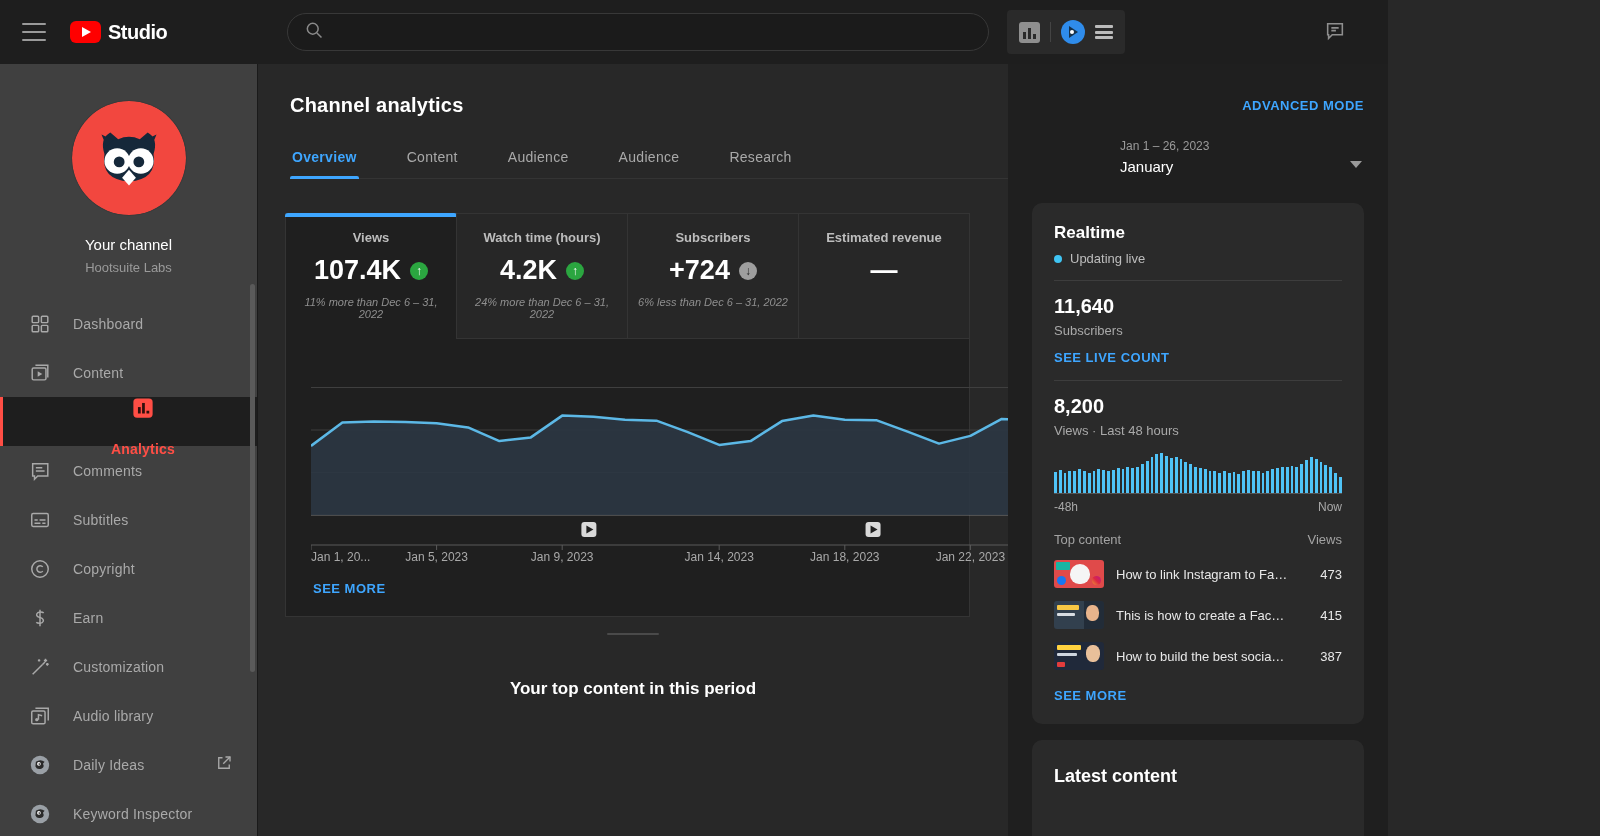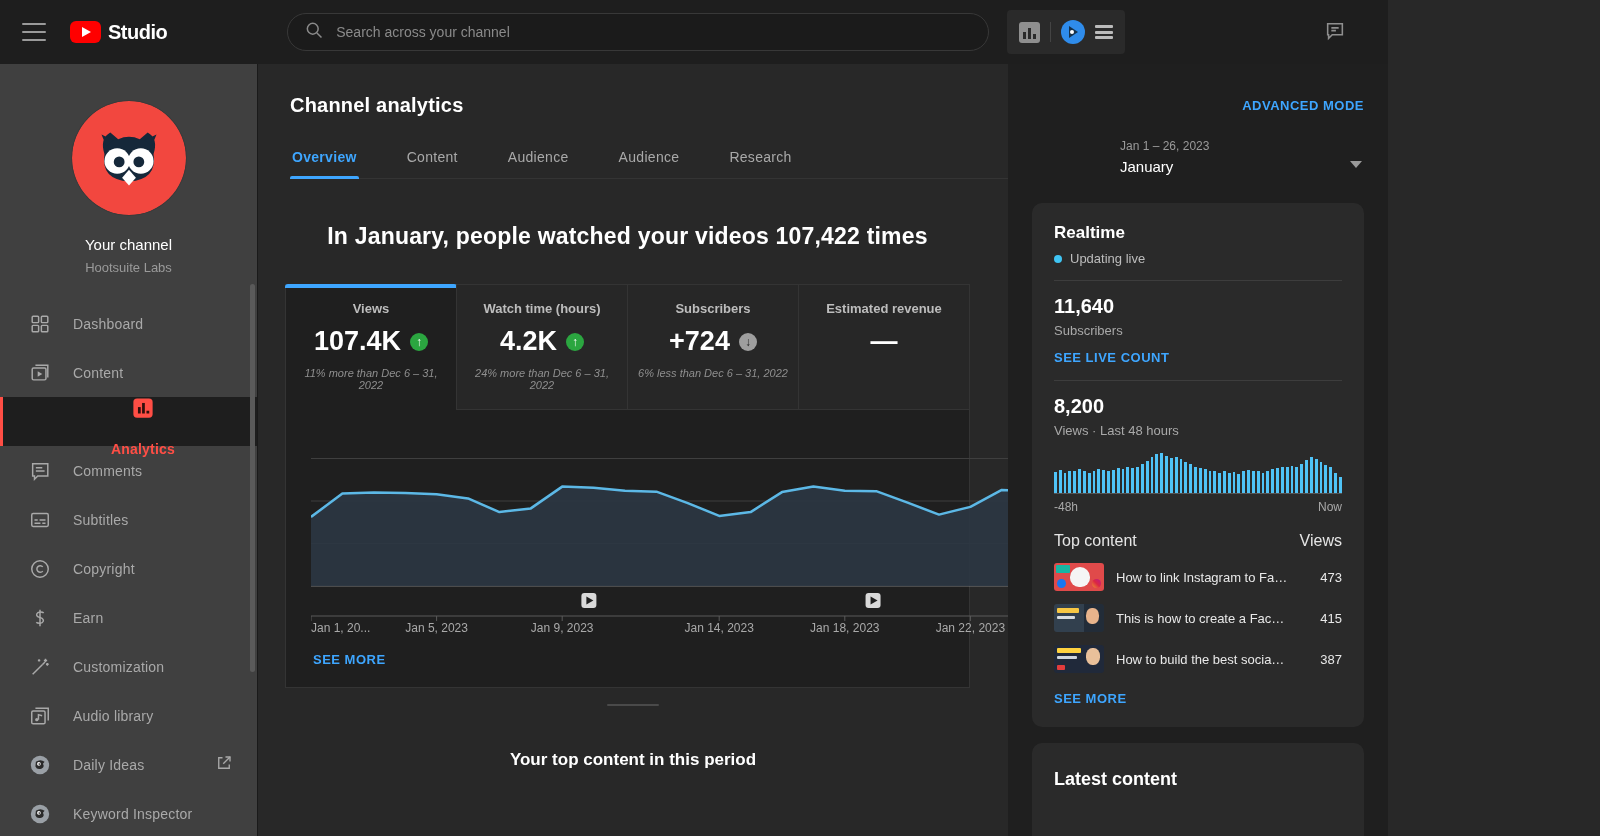--- a/index.html
+++ b/index.html
@@ -110,21 +110,21 @@
   .rt-dot { width:8px; height:8px; border-radius:50%; background:#3fc4f3; }
   .card-divider { height:1px; background:#3d3d3d; margin:14px 0; }
   .rt-big { font-size:20px; font-weight:bold; }
   .rt-sub { margin-top:5px; font-size:13px; color:#a9a9a9; }
   .rt-link { display:inline-block; margin-top:12px; color:#3ea6ff; font-size:13px; font-weight:bold;
     letter-spacing:0.5px; cursor:pointer; background:none; border:none; font-family:"Liberation Sans", sans-serif; }
   .spark { margin-top:14px; height:42px; display:flex; align-items:flex-end; gap:2px;
     border-bottom:1px solid #555; cursor:pointer; }
   .spark i { flex:1; background:#4fc3f7; display:block; }
   .spark-axis { display:flex; justify-content:space-between; margin-top:6px; font-size:12px; color:#a9a9a9; }
-  .tc-head { display:flex; justify-content:space-between; margin-top:18px; font-size:16px; color:#e5e5e5; }
+  .tc-head { display:flex; justify-content:space-between; margin-top:18px; font-size:13px; color:#a3a3a3; }
   .tc-row { display:flex; align-items:center; gap:12px; margin-top:13px; cursor:pointer;justify-content:flex-end; }
   .tc-title { flex:1; font-size:13px; color:#e8e8e8; white-space:nowrap; overflow:hidden; text-overflow:ellipsis; }
   .tc-views { font-size:13px; color:#e8e8e8; }
   .thumb { width:50px; height:28px; border-radius:3px; position:relative; overflow:hidden; flex:0 0 50px; }
   .thumb.t1 { background:#e04a4a; }
   .thumb.t1 .blob { position:absolute; left:16px; top:4px; width:20px; height:20px; background:#f5f5f5;
     border-radius:50% 50% 45% 45%; }
   .thumb.t1 .fb { position:absolute; left:3px; bottom:3px; width:9px; height:9px; border-radius:50%; background:#1877f2; }
   .thumb.t1 .ig { position:absolute; right:3px; bottom:3px; width:9px; height:9px; border-radius:50%;
     background:linear-gradient(45deg,#f09433,#dc2743,#bc1888); }
@@ -157,21 +157,20 @@
       <div class="logo-play"></div>
       <span class="logo-text">Studio</span>
     </div>
     <div class="search">
       <span>
         <svg width="20" height="20" viewBox="0 0 24 24" fill="none" stroke="#8a8a8a" stroke-width="1.8">
           <circle cx="10.5" cy="10.5" r="6.5"></circle>
             <path d="M15.5 15.5L21 21"></path>
           </svg>
       </span>
-      <input type="text" placeholder="Search across your channel" style="">
     </div>
     <div class="ext-cluster">
       <span class="ext-chart">
         <i style="height:7px"></i>
           <i style="height:11px"></i>
           <i style="height:5px"></i>
       </span>
       <span class="ext-divider"></span>
       <span class="ext-owl"></span>
       <span class="ext-menu">
@@ -333,21 +332,20 @@
         <h1 class="page-title">Channel analytics</h1>
         <div class="tabs" id="tabs">
             <button class="tab active">Overview</button>
             <button class="tab">Content</button>
             <button class="tab">Audience</button>
             <button class="tab">Audience</button>
             <button class="tab">Research</button>
           </div>
       </div>
       <div class="scroll-area">
-        <div class="headline">In January, people watched your videos 107,422 times</div>
         <div class="analytics-card">
           <div class="metric-tabs" id="metricTabs">
               <div class="metric-tab selected">
                 <div class="metric-label">Views</div>
                 <div class="metric-value">
                   <span>107.4K</span>
                   <span class="trend up">↑</span>
                 </div>
                 <div class="metric-note">11% more than Dec 6 – 31, 2022</div>
               </div>

